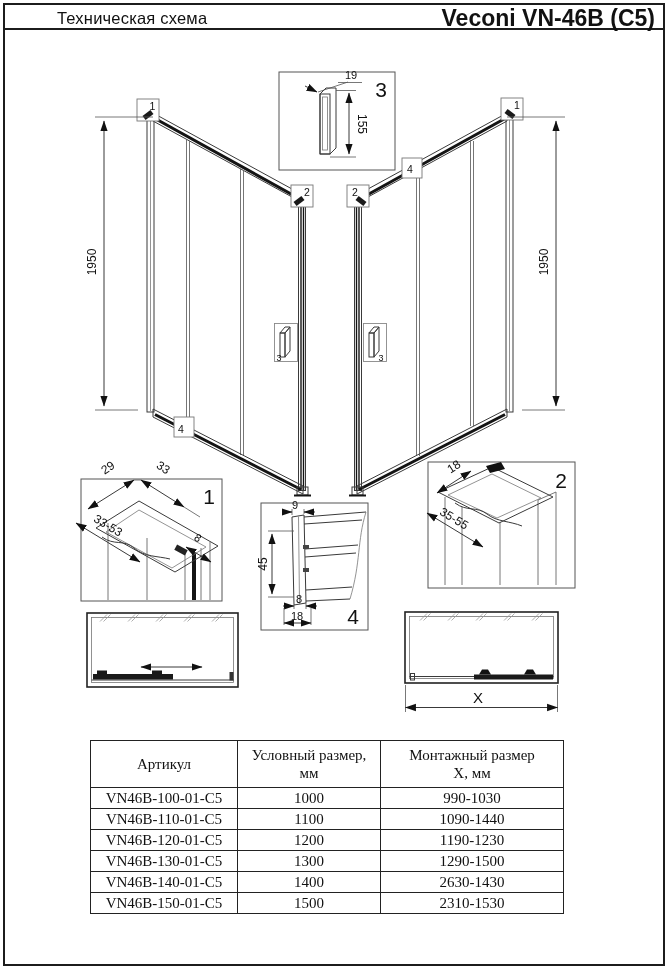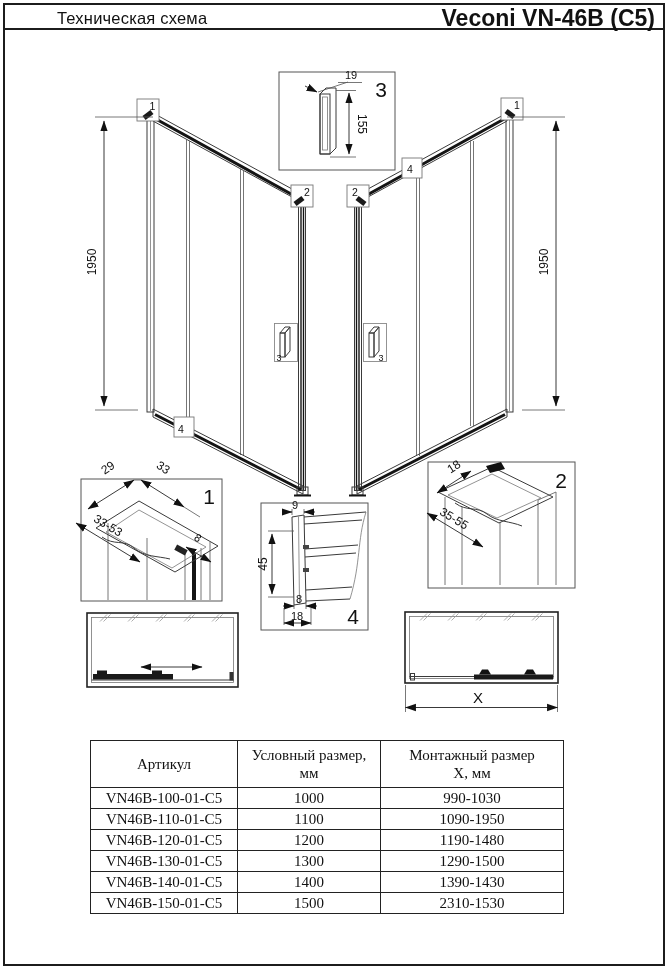--- a/index.html
+++ b/index.html
@@ -262,36 +262,36 @@
       </thead>
       <tbody>
         <tr>
           <td>VN46B-100-01-C5</td>
           <td>1000</td>
           <td>990-1030</td>
         </tr>
         <tr>
           <td>VN46B-110-01-C5</td>
           <td>1100</td>
-          <td>1090-1950</td>
+          <td>1090-1440</td>
         </tr>
         <tr>
           <td>VN46B-120-01-C5</td>
           <td>1200</td>
-          <td>1190-1480</td>
+          <td>1190-1230</td>
         </tr>
         <tr>
           <td>VN46B-130-01-C5</td>
           <td>1300</td>
           <td>1290-1500</td>
         </tr>
         <tr>
           <td>VN46B-140-01-C5</td>
           <td>1400</td>
-          <td>1390-1430</td>
+          <td>2630-1430</td>
         </tr>
         <tr>
           <td>VN46B-150-01-C5</td>
           <td>1500</td>
           <td>2310-1530</td>
         </tr>
       </tbody>
     </table>
   </div>
 </div>

